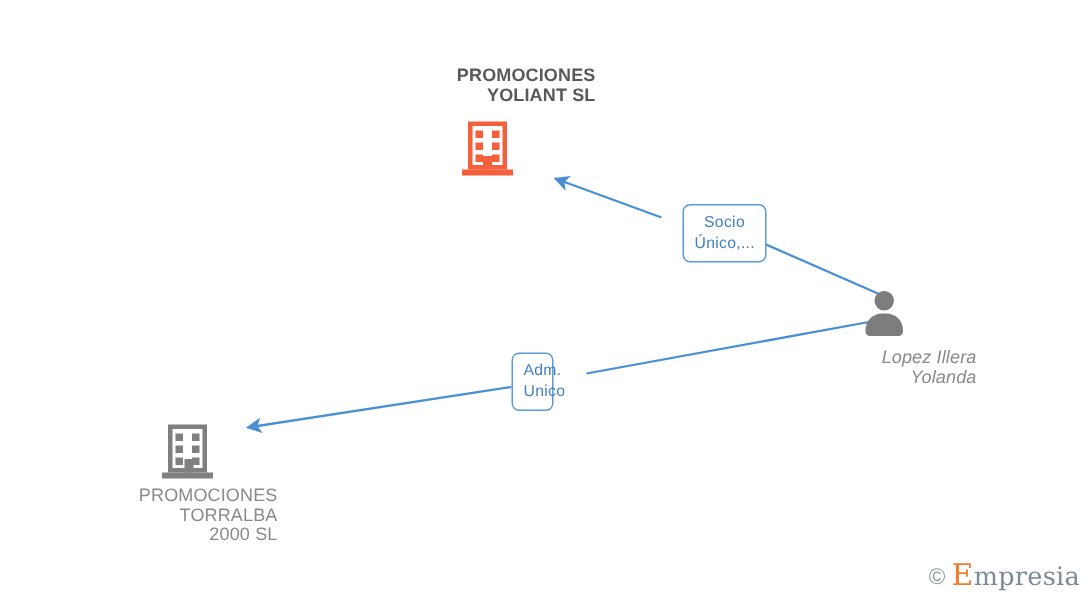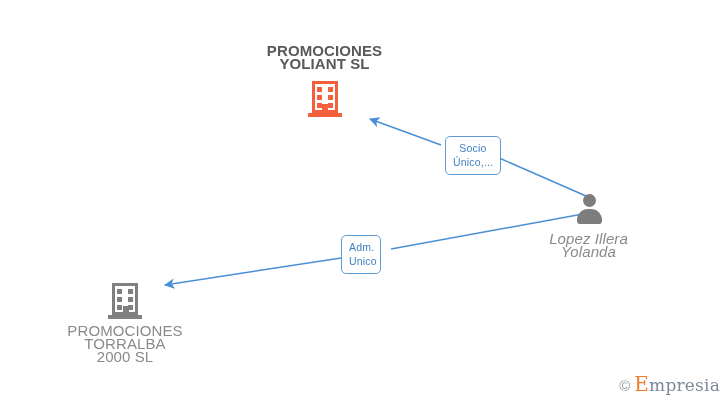--- a/index.html
+++ b/index.html
@@ -25,24 +25,25 @@
     height: 400px;
   }
 
   
   .node {
     position: absolute;
     text-align: center;
     user-select: none;
   }
   .node-label {
-    font-size: 15px;
+    font-size: 12px;
     line-height: 13px;
     letter-spacing: 0.1px;
     white-space: pre-line;
+    text-align: right;
   }
   .label-company-main {
     color: #58595b;
     font-weight: bold;
   }
   .label-company-sub {
     color: #8a8a8a;
     font-weight: normal;
   }
   .label-person {
@@ -213,24 +214,24 @@
       <div class="win" style="left:9px;  top:22px;"></div>
       <div class="win" style="left:20px; top:22px;"></div>
       <div class="door"></div>
       <div class="base"></div>
     </div>
     <div class="node-label label-company-sub" style="margin-top:5px;">PROMOCIONES
 TORRALBA
 2000  SL</div>
   </div>
 
-  <div class="edge-label" style="left:445px; top:136px; width:56px;">Socio
+  <div class="edge-label" style="left:455px; top:136px; width:56px;">Socio
 Único,...</div>
 
-  <div class="edge-label" style="left:341px; top:235px; width:40px;">Adm.
+  <div class="edge-label" style="left:341px; top:235px; width:28px;">Adm.
 Unico</div>
 
   <div id="watermark">
     <span class="copy">©</span>
     <span class="brand"><span class="cap">E</span><span>mpresia</span></span>
   </div>
 
 </div>
 
 </body></html>

